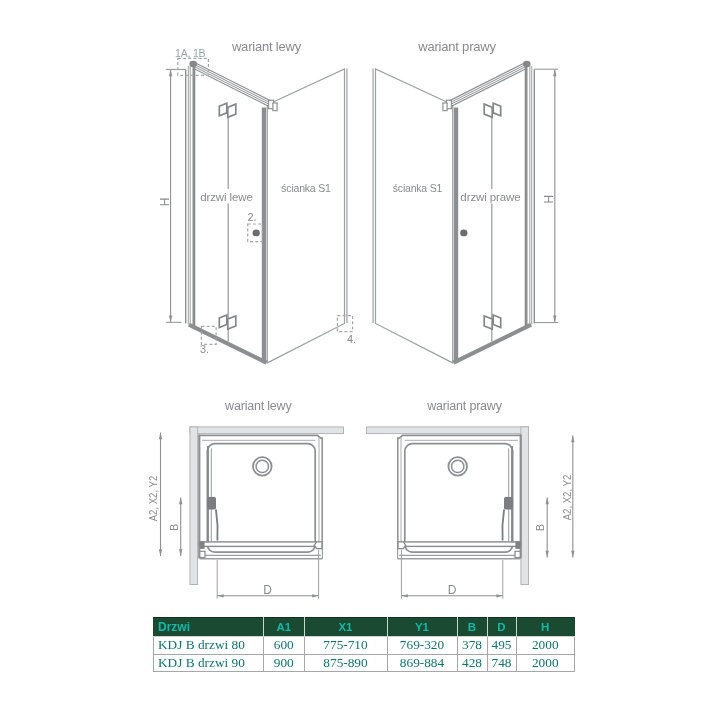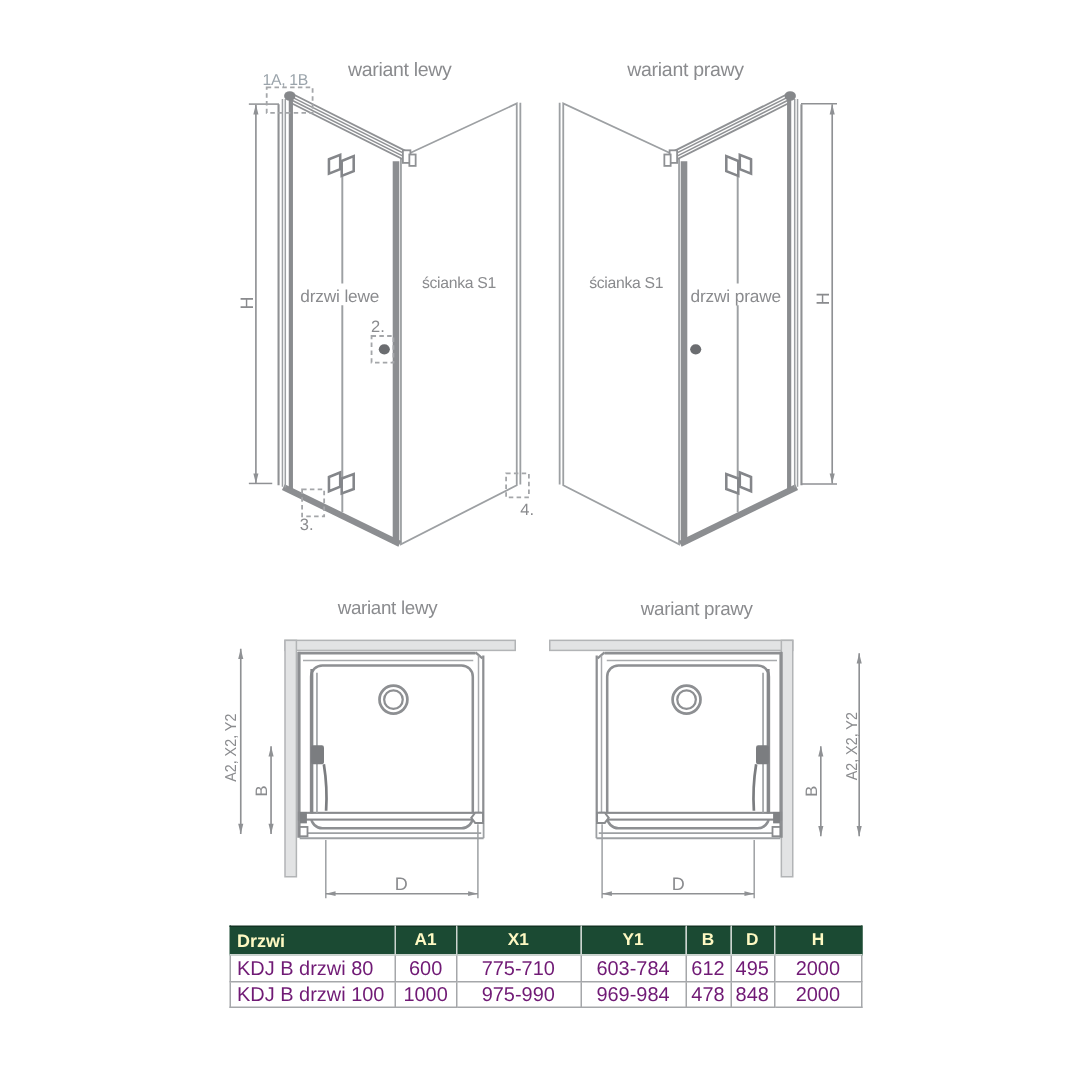--- a/index.html
+++ b/index.html
@@ -1,22 +1,22 @@
 <!DOCTYPE html>
 <html><head><meta charset="utf-8">
 <style>
 html,body{margin:0;padding:0;background:#fff;}
 #c{position:relative;width:720px;height:720px;font-family:"Liberation Sans",sans-serif;overflow:hidden;}
 #c svg{position:absolute;left:0;top:0;}
 table.t{position:absolute;left:153px;top:617px;border-collapse:collapse;table-layout:fixed;width:421px;font-family:"Liberation Sans",sans-serif;}
-table.t th{background:#1b4a33;color:#fef9c3;font-size:11.5px;font-weight:bold;border:1px solid #ccd4cf;border-top:1px solid #123323;height:18px;padding:0;text-align:center;}
+table.t th{background:#1b4a33;color:#14b8a6;font-size:11.5px;font-weight:bold;border:1px solid #ccd4cf;border-top:1px solid #123323;height:18px;padding:0;text-align:center;}
 table.t th.l{text-align:left;padding-left:4px;font-size:12px;}
 table.t th:first-child{border-left:1px solid #1b4a33;}
 table.t th:last-child{border-right:1px solid #1b4a33;}
-table.t td{background:#fff;color:#701a75;font-size:13.3px;border:1px solid #a5a7aa;height:16.6px;padding:0;text-align:center;}
+table.t td{background:#fff;color:#0f766e;font-size:13.3px;border:1px solid #a5a7aa;height:16.6px;padding:0;text-align:center;font-family:Liberation Serif, serif;}
 table.t td.l{text-align:left;padding-left:4px;}
 </style></head>
 <body>
 <div id="c">
 <svg width="720" height="720" viewBox="0 0 720 720">
 <defs>
 <g id="d3core" fill="none" stroke-linecap="butt">
 
   <polygon points="267.3,104.8 344.5,69 344.5,323.5 267.3,362.9" fill="#fff" stroke="#9da0a3" stroke-width="1.2"></polygon>
   <line x1="346.9" y1="68.5" x2="346.9" y2="323" stroke="#9da0a3" stroke-width="1.2"></line>
@@ -181,28 +181,28 @@
           <th>X1</th>
           <th>Y1</th>
           <th>B</th>
           <th>D</th>
           <th>H</th>
         </tr>
 <tr>
           <td class="l">KDJ B drzwi 80</td>
           <td>600</td>
           <td>775-710</td>
-          <td>603-784</td>
-          <td>612</td>
+          <td>769-320</td>
+          <td>378</td>
           <td>495</td>
           <td>2000</td>
         </tr>
 <tr>
-          <td class="l">KDJ B drzwi 100</td>
-          <td>1000</td>
-          <td>975-990</td>
-          <td>969-984</td>
-          <td>478</td>
-          <td>848</td>
+          <td class="l">KDJ B drzwi 90</td>
+          <td>900</td>
+          <td>875-890</td>
+          <td>869-884</td>
+          <td>428</td>
+          <td>748</td>
           <td>2000</td>
         </tr>
 </tbody>
     </table>
 </div>
 </body></html>

